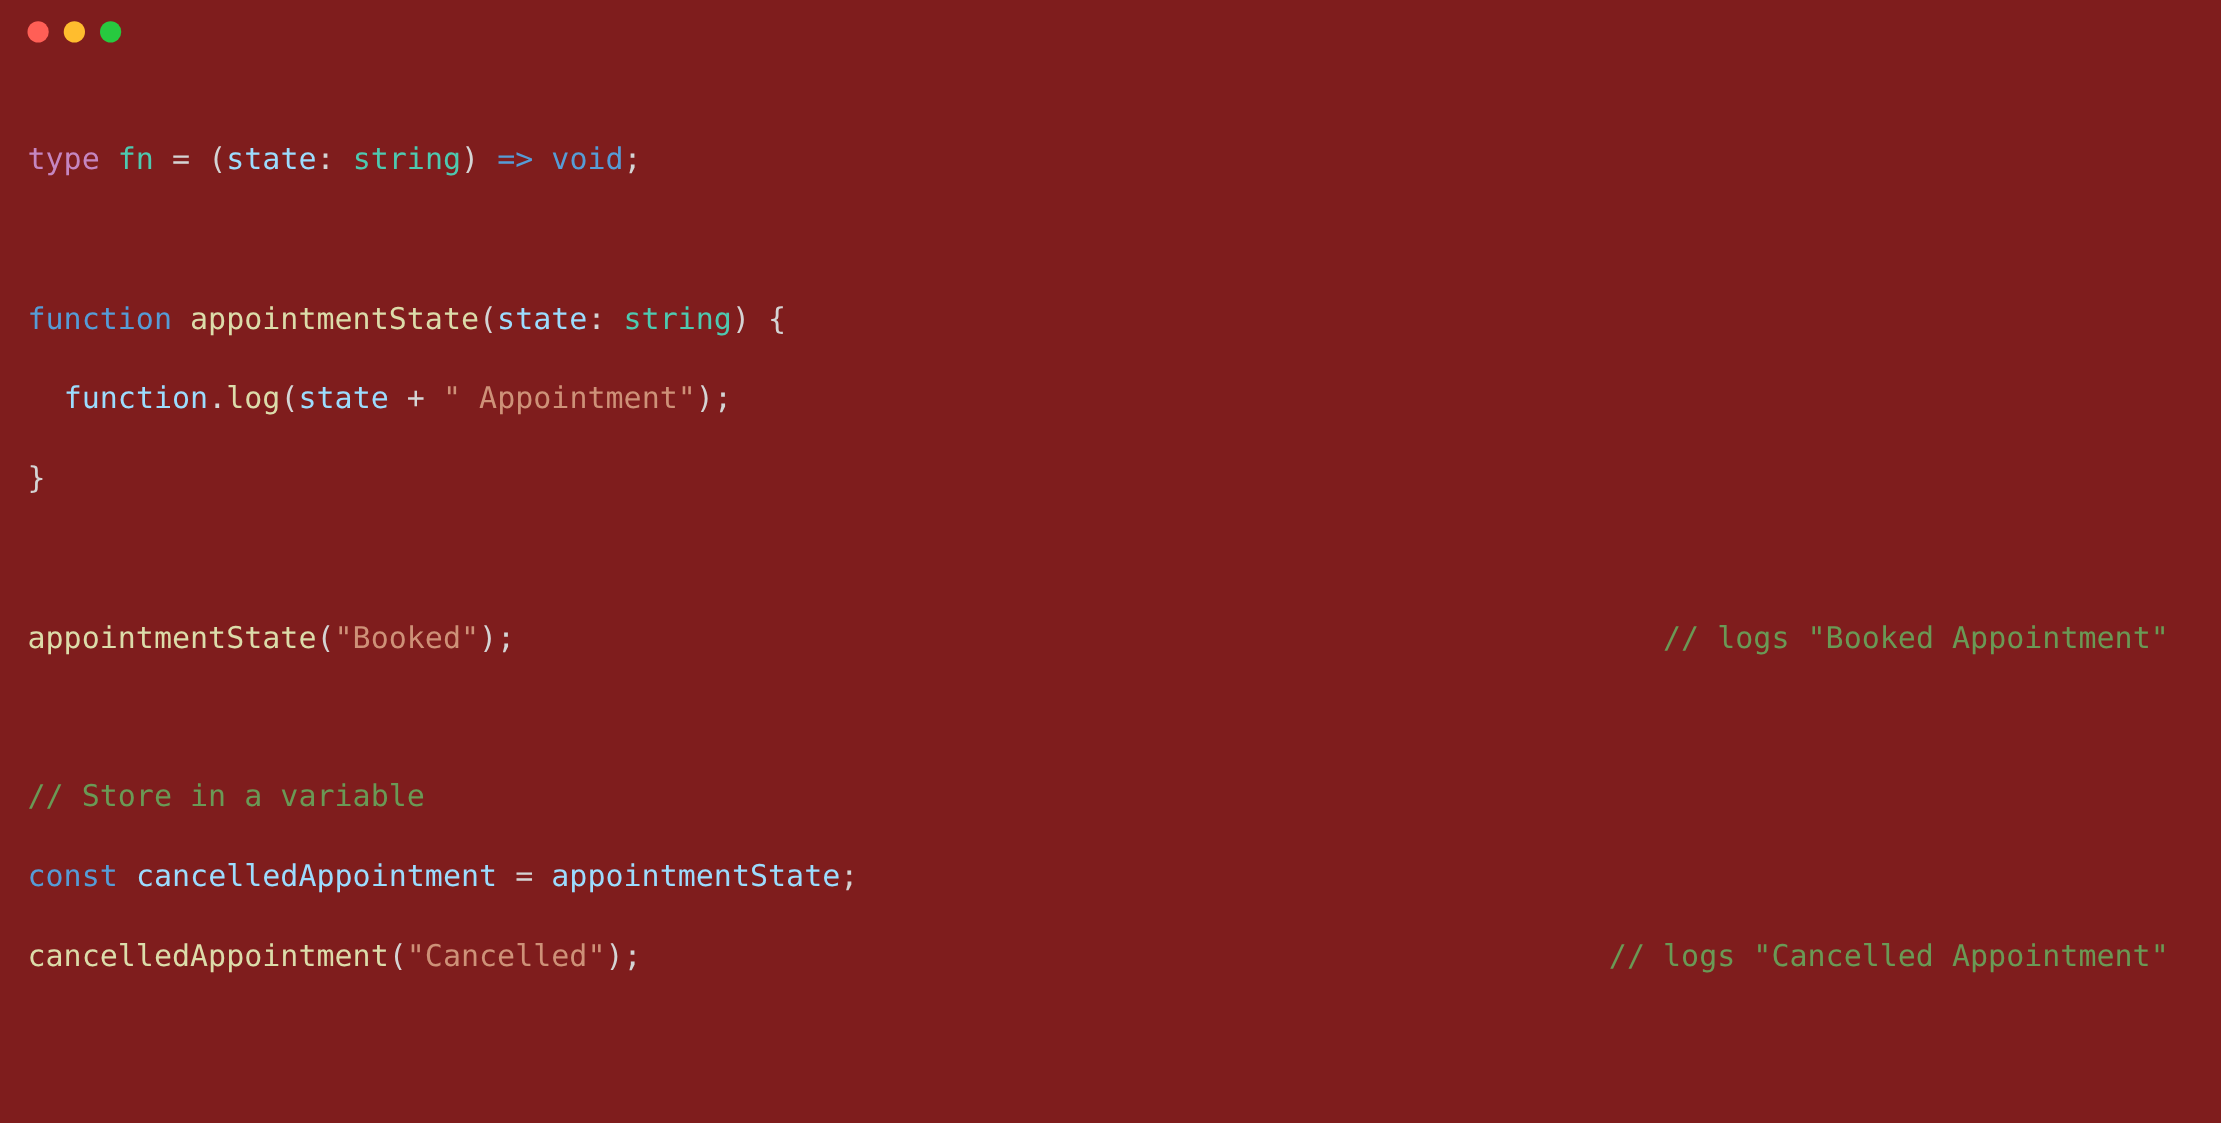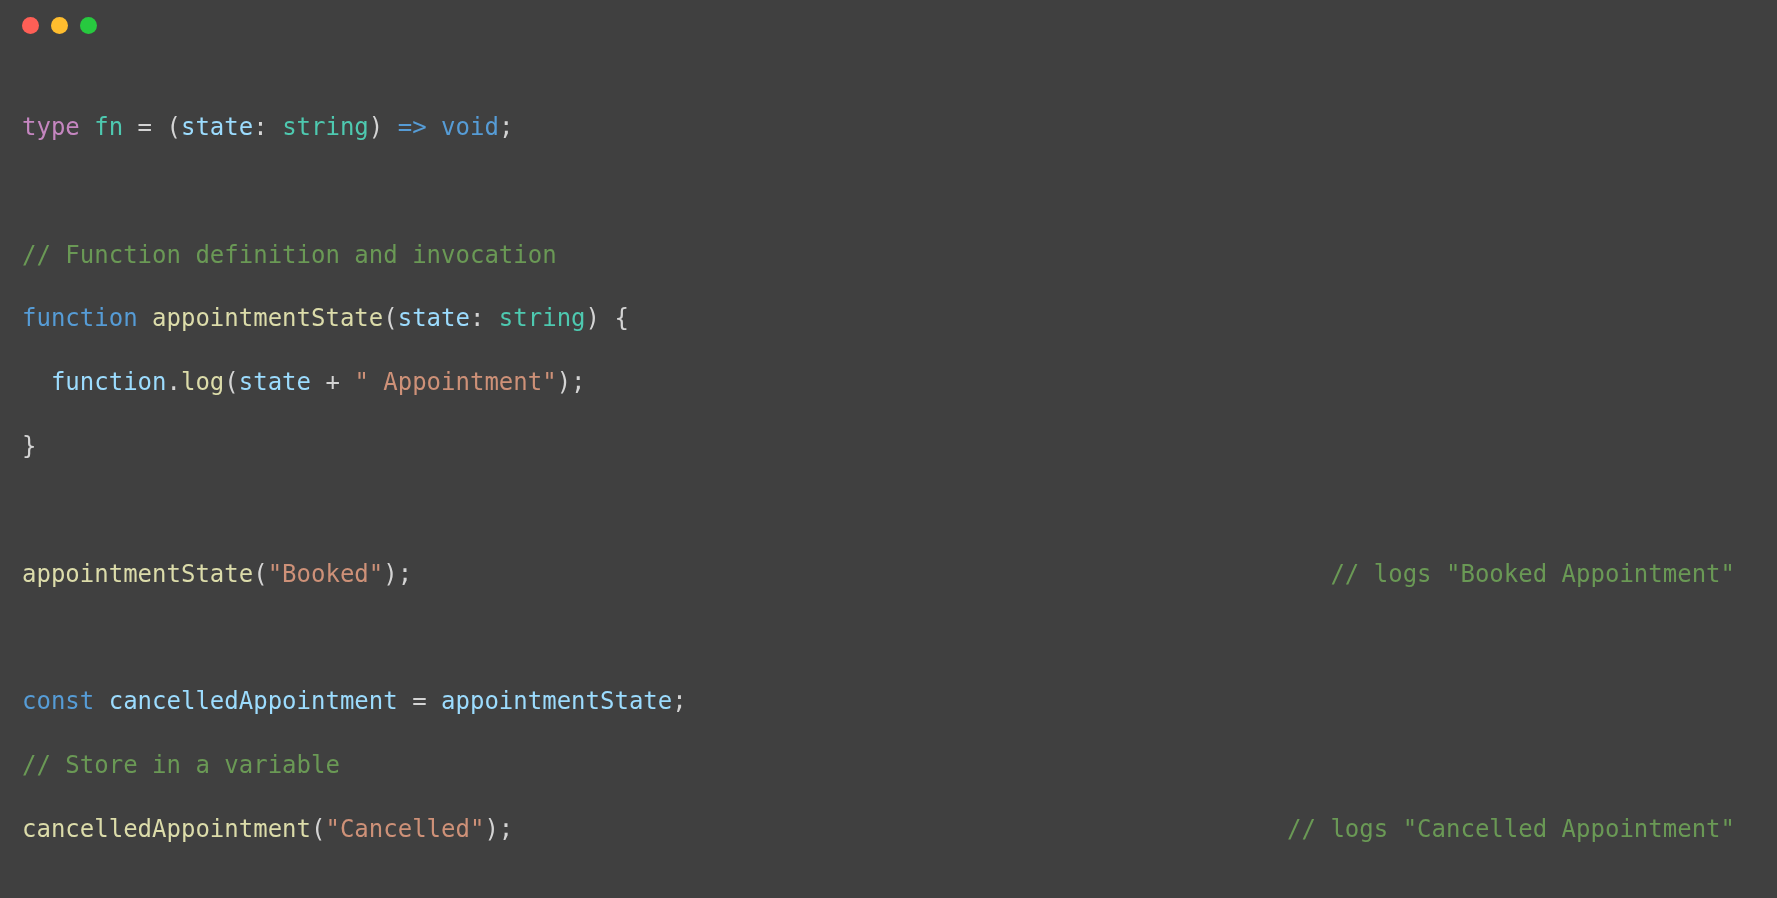--- a/index.html
+++ b/index.html
@@ -8,21 +8,21 @@
     width: 1777px;
     height: 898px;
     font-family: 'Menlo', 'Monaco', 'Consolas', monospace;
     font-size: 24px;
     line-height: 1.33;
     overflow: hidden;
   }
   .window {
     width: 100%;
     height: 100%;
-    background: #404040;
+    background: #7f1d1d;
   }
   .titlebar {
     height: 50px;
     display: flex;
     align-items: center;
     padding-left: 22px;
     gap: 12px;
   }
   .dot {
     width: 17px;
@@ -61,29 +61,28 @@
 <div class="window">
   <div class="titlebar">
     <div class="dot dot-red"></div>
     <div class="dot dot-yellow"></div>
     <div class="dot dot-green"></div>
   </div>
 
   <div class="code-area">
 <span class="line"><span class="kw-type">type</span><span class="punct"> </span><span class="ident-type">fn</span><span class="punct"> = </span><span class="punct">(</span><span class="ident-param">state</span><span class="punct">: </span><span class="ident-type">string</span><span class="punct">)</span><span class="arrow"> =&gt; </span><span class="kw-void">void</span><span class="punct">;</span></span>
 <span class="line"></span>
-<span class="line"><span class="comment">// Function definition and invocation</span></span>
 <span class="line"><span class="kw-func">function</span><span> </span><span class="ident-fn">appointmentState</span><span class="punct">(</span><span class="ident-param">state</span><span class="punct">: </span><span class="ident-type">string</span><span class="punct">) {</span></span>
 <span class="line"><span>  </span><span class="ident-var">function</span><span class="punct">.</span><span class="ident-fn">log</span><span class="punct">(</span><span class="ident-var">state</span><span class="punct"> + </span><span class="string">" Appointment"</span><span class="punct">);</span></span>
 <span class="line"><span class="punct">}</span></span>
 <span class="line"></span>
 <span class="line with-comment"><span class="code-part"><span class="ident-fn">appointmentState</span><span class="punct">(</span><span class="string">"Booked"</span><span class="punct">);</span></span><span class="spacer"></span><span class="tail-comment comment">// logs "Booked Appointment"</span></span>
 <span class="line"></span>
+<span class="line"><span class="comment">// Store in a variable</span></span>
 <span class="line"><span class="kw-const">const</span><span> </span><span class="ident-var">cancelledAppointment</span><span class="punct"> = </span><span class="ident-var">appointmentState</span><span class="punct">;</span></span>
-<span class="line"><span class="comment">// Store in a variable</span></span>
 <span class="line with-comment"><span class="code-part"><span class="ident-fn">cancelledAppointment</span><span class="punct">(</span><span class="string">"Cancelled"</span><span class="punct">);</span></span><span class="spacer"></span><span class="tail-comment comment">// logs "Cancelled Appointment"</span></span>
 <span class="line"></span>
 
 
 
 
 
 
 
 

